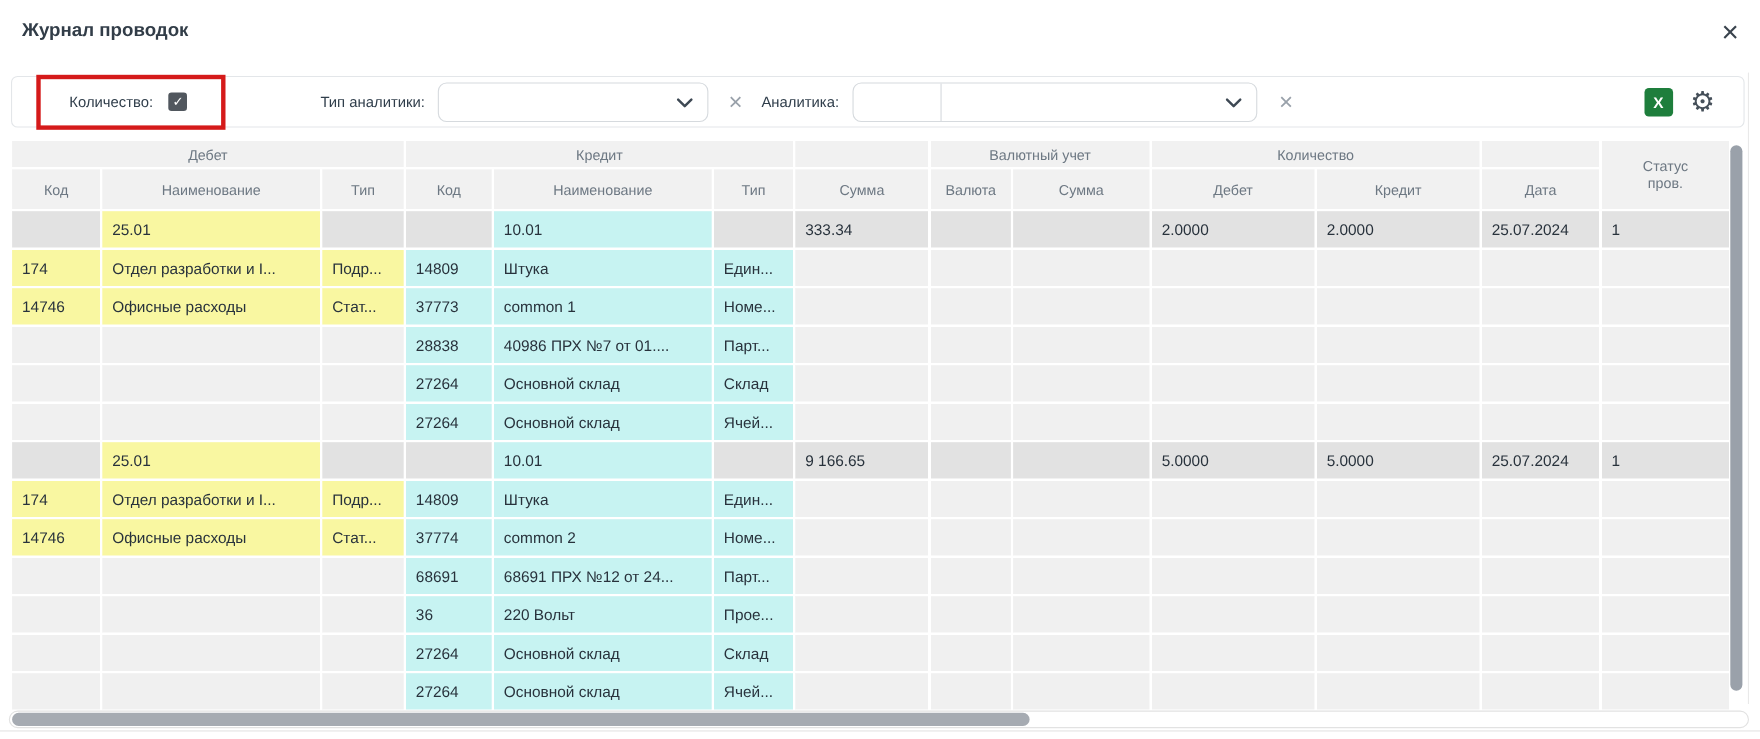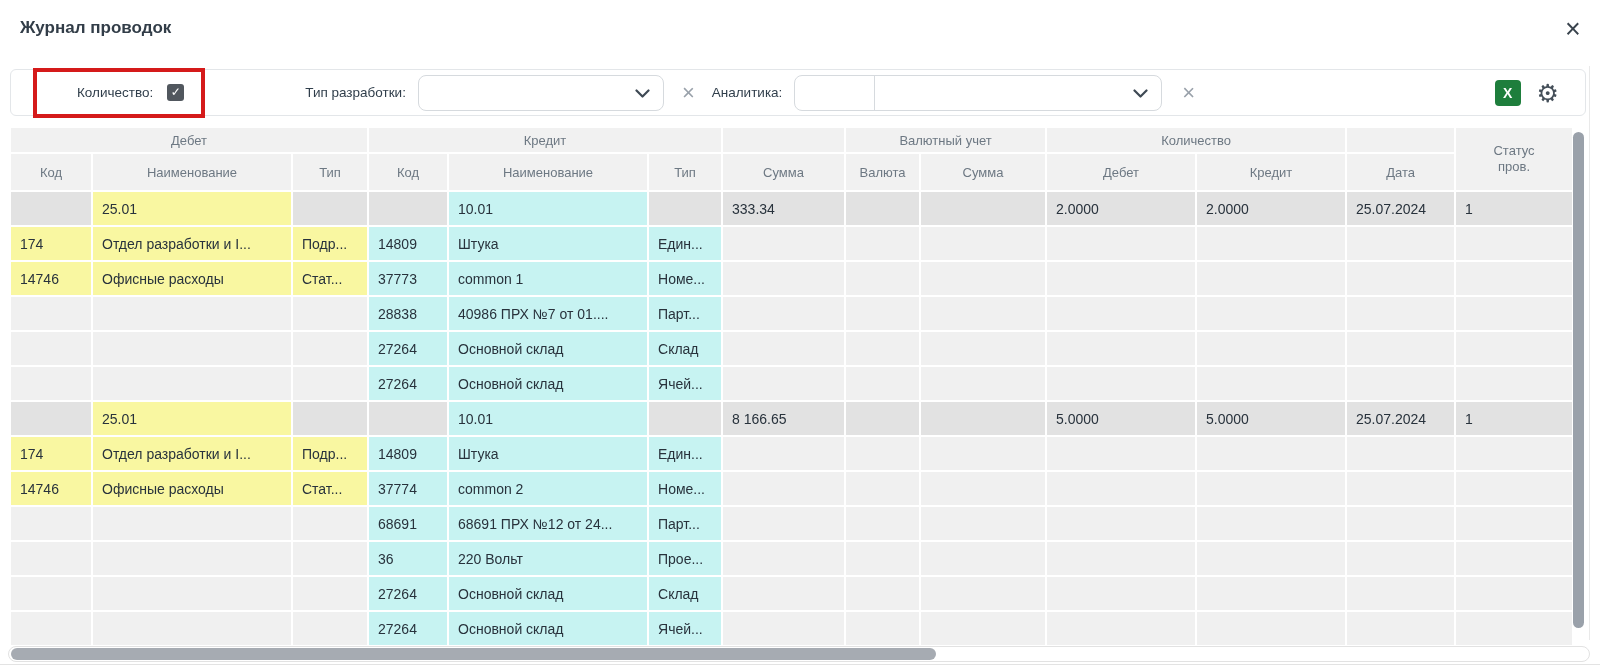--- a/index.html
+++ b/index.html
@@ -6,21 +6,21 @@
   body{width:1600px;height:672px;position:relative;background:#fff;
        font-family:"Liberation Sans",sans-serif;color:#2c3742;overflow:hidden}
   .title{position:absolute;left:20px;top:18px;font-size:17px;font-weight:700;color:#323d48}
   .close{position:absolute;left:1556px;top:12px;width:34px;height:34px;font-size:27px;
          color:#39434d;text-align:center;line-height:34px;cursor:pointer;font-weight:500}
   .toolbar{position:absolute;left:10px;top:69px;width:1576px;height:47px;box-sizing:border-box;
            border:1px solid #e3e6e9;border-radius:6px;background:#fff;display:flex;align-items:center}
   .red-box{position:absolute;left:33px;top:68px;width:172px;height:50px;box-sizing:border-box;
            border:4px solid #d51a1a;z-index:6;pointer-events:none}
   .lbl{font-size:13.5px;color:#303e4b;white-space:nowrap}
-  .lbl-qty{margin-left:66px}
+  .lbl-qty{margin-left:52px}
   .checkbox{margin-left:14px;width:17px;height:17px;background:#51575e;border-radius:3px;
             color:#fff;font-size:12px;line-height:17px;text-align:center;cursor:pointer;flex:none}
   .lbl-type{margin-left:121px}
   .select{position:relative;margin-left:12px;width:246px;height:36px;box-sizing:border-box;
           border:1px solid #d6dade;border-radius:8px;background:#fff;cursor:pointer;flex:none}
   .select .chev{position:absolute;right:13px;top:13px}
   .combo{position:relative;margin-left:12px;width:368px;height:36px;box-sizing:border-box;
          border:1px solid #d6dade;border-radius:8px;background:#fff;display:flex;cursor:pointer;flex:none}
   .combo-code{width:80px;height:100%;border-right:1px solid #d6dade;box-sizing:border-box}
   .combo .chev{position:absolute;right:13px;top:13px}
@@ -55,21 +55,21 @@
 </head>
 <body>
 
 <div class="title">Журнал проводок</div>
 <div class="close">×</div>
 
 <div class="toolbar">
   <span class="lbl lbl-qty">Количество:</span>
   <span class="checkbox"><span>✓</span></span>
 
-  <span class="lbl lbl-type">Тип разработки:</span>
+  <span class="lbl lbl-type">Тип аналитики:</span>
   <div class="select">
     <span></span>
     <svg class="chev" width="15" height="10" viewBox="0 0 15 10">
         <polyline points="1.5,1.5 7.5,7.5 13.5,1.5" fill="none" stroke="#3e4954" stroke-width="2.2" stroke-linecap="round" stroke-linejoin="round"></polyline>
       </svg>
   </div>
   <span class="clear">×</span>
 
   <span class="lbl" style="margin-left:17px">Аналитика:</span>
   <div class="combo">
@@ -224,21 +224,21 @@
         <td></td>
         <td></td>
       </tr>
       <tr class="summary">
         <td></td>
         <td class="hl-y">25.01</td>
         <td></td>
         <td></td>
         <td class="hl-c">10.01</td>
         <td></td>
-        <td class="num">8 166.65</td>
+        <td class="num">9 166.65</td>
         <td></td>
         <td></td>
         <td class="num">5.0000</td>
         <td class="num">5.0000</td>
         <td>25.07.2024</td>
         <td>1</td>
       </tr>
       <tr class="detail">
         <td class="hl-y">174</td>
         <td class="hl-y">Отдел разработки и I...</td>

